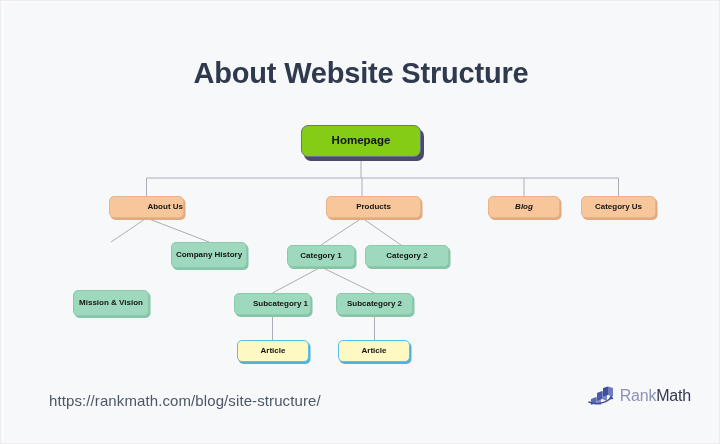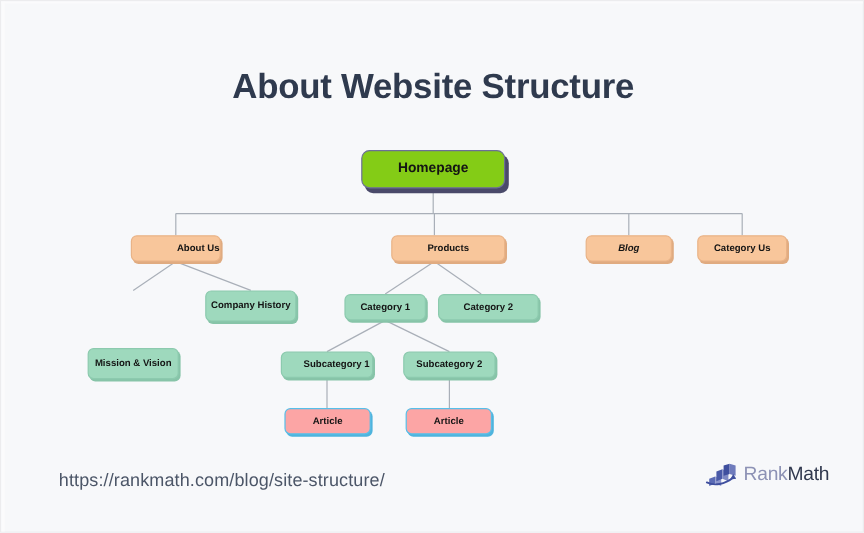--- a/index.html
+++ b/index.html
@@ -75,21 +75,21 @@
     font-size: 8px;
     box-shadow: 1.5px 2px 0 0 #e0ab80;
   }
   .node-l3 {
     background: #9ed9bd;
     border: 1px solid #8ccaae;
     font-size: 8px;
     box-shadow: 1.5px 2px 0 0 #87c4a8;
   }
   .node-l5 {
-    background: #fca5a5;
+    background: #fef9c3;
     border: 1px solid #57bfe9;
     font-size: 8px;
     box-shadow: 1.5px 2px 0 0 #4fb4dd;
   }
   .node-label { pointer-events: none; }
 
   #source-url {
     position: absolute;
     left: 48px;
     top: 391px;

